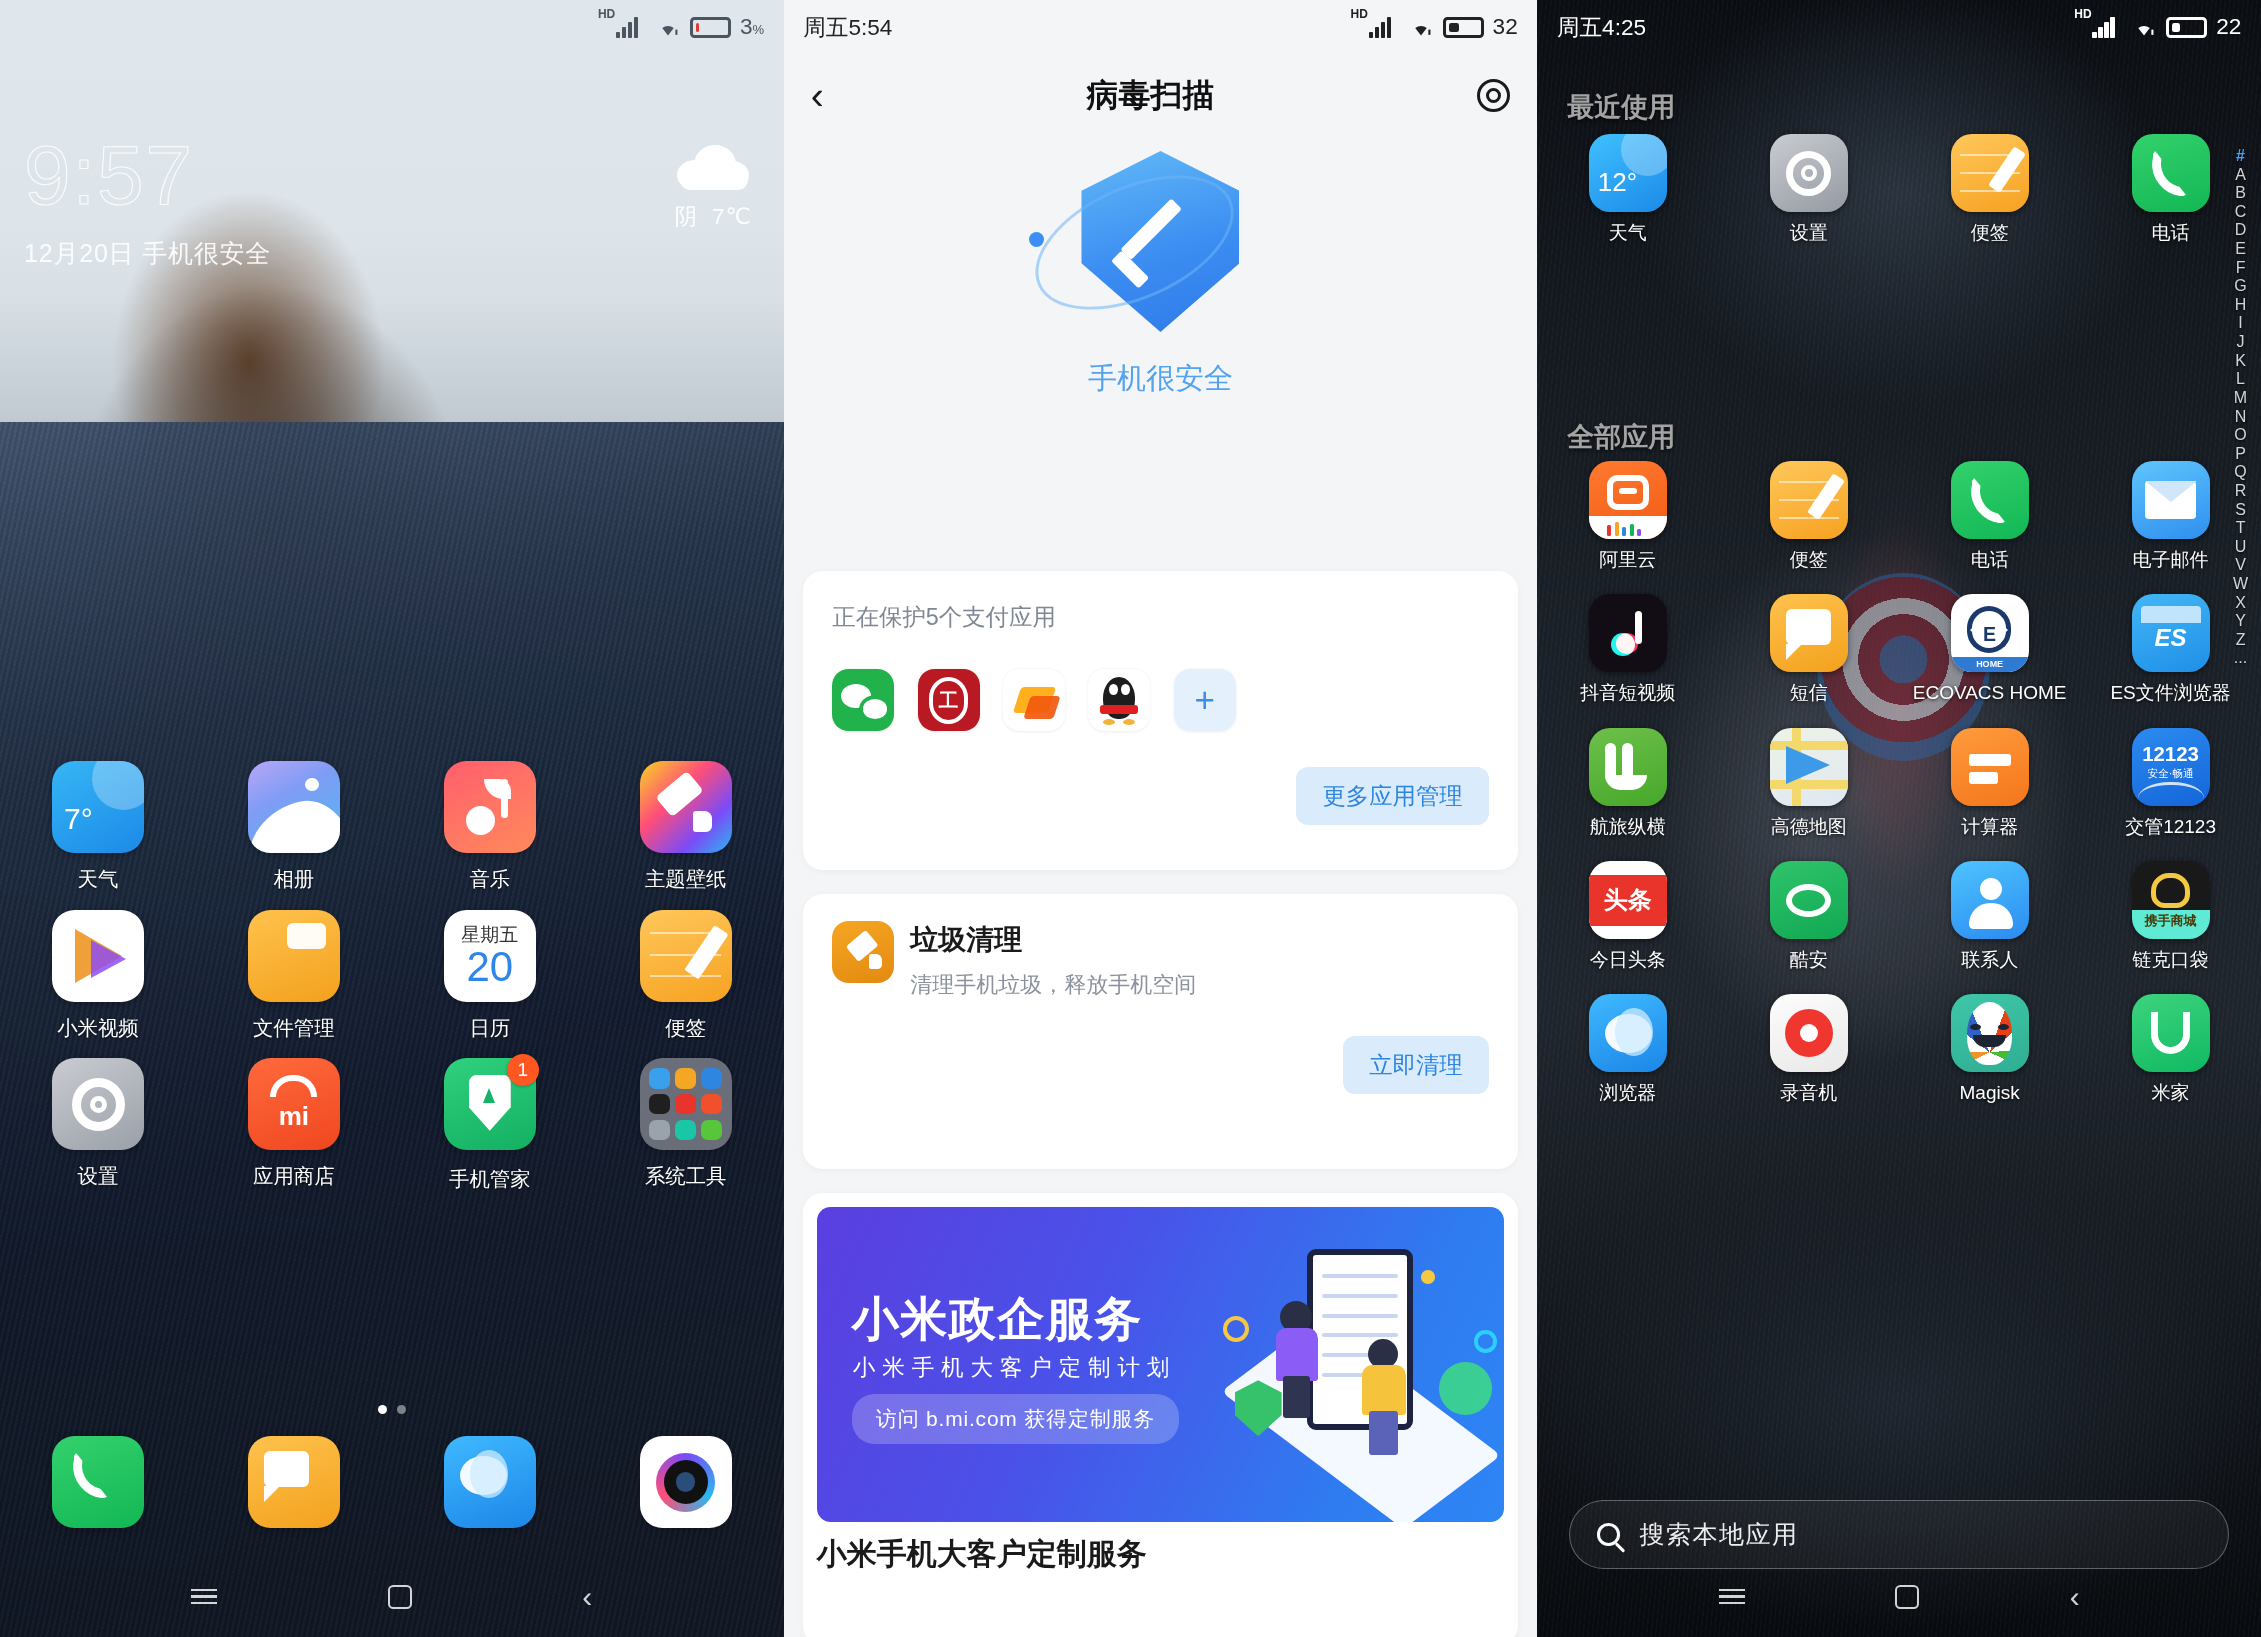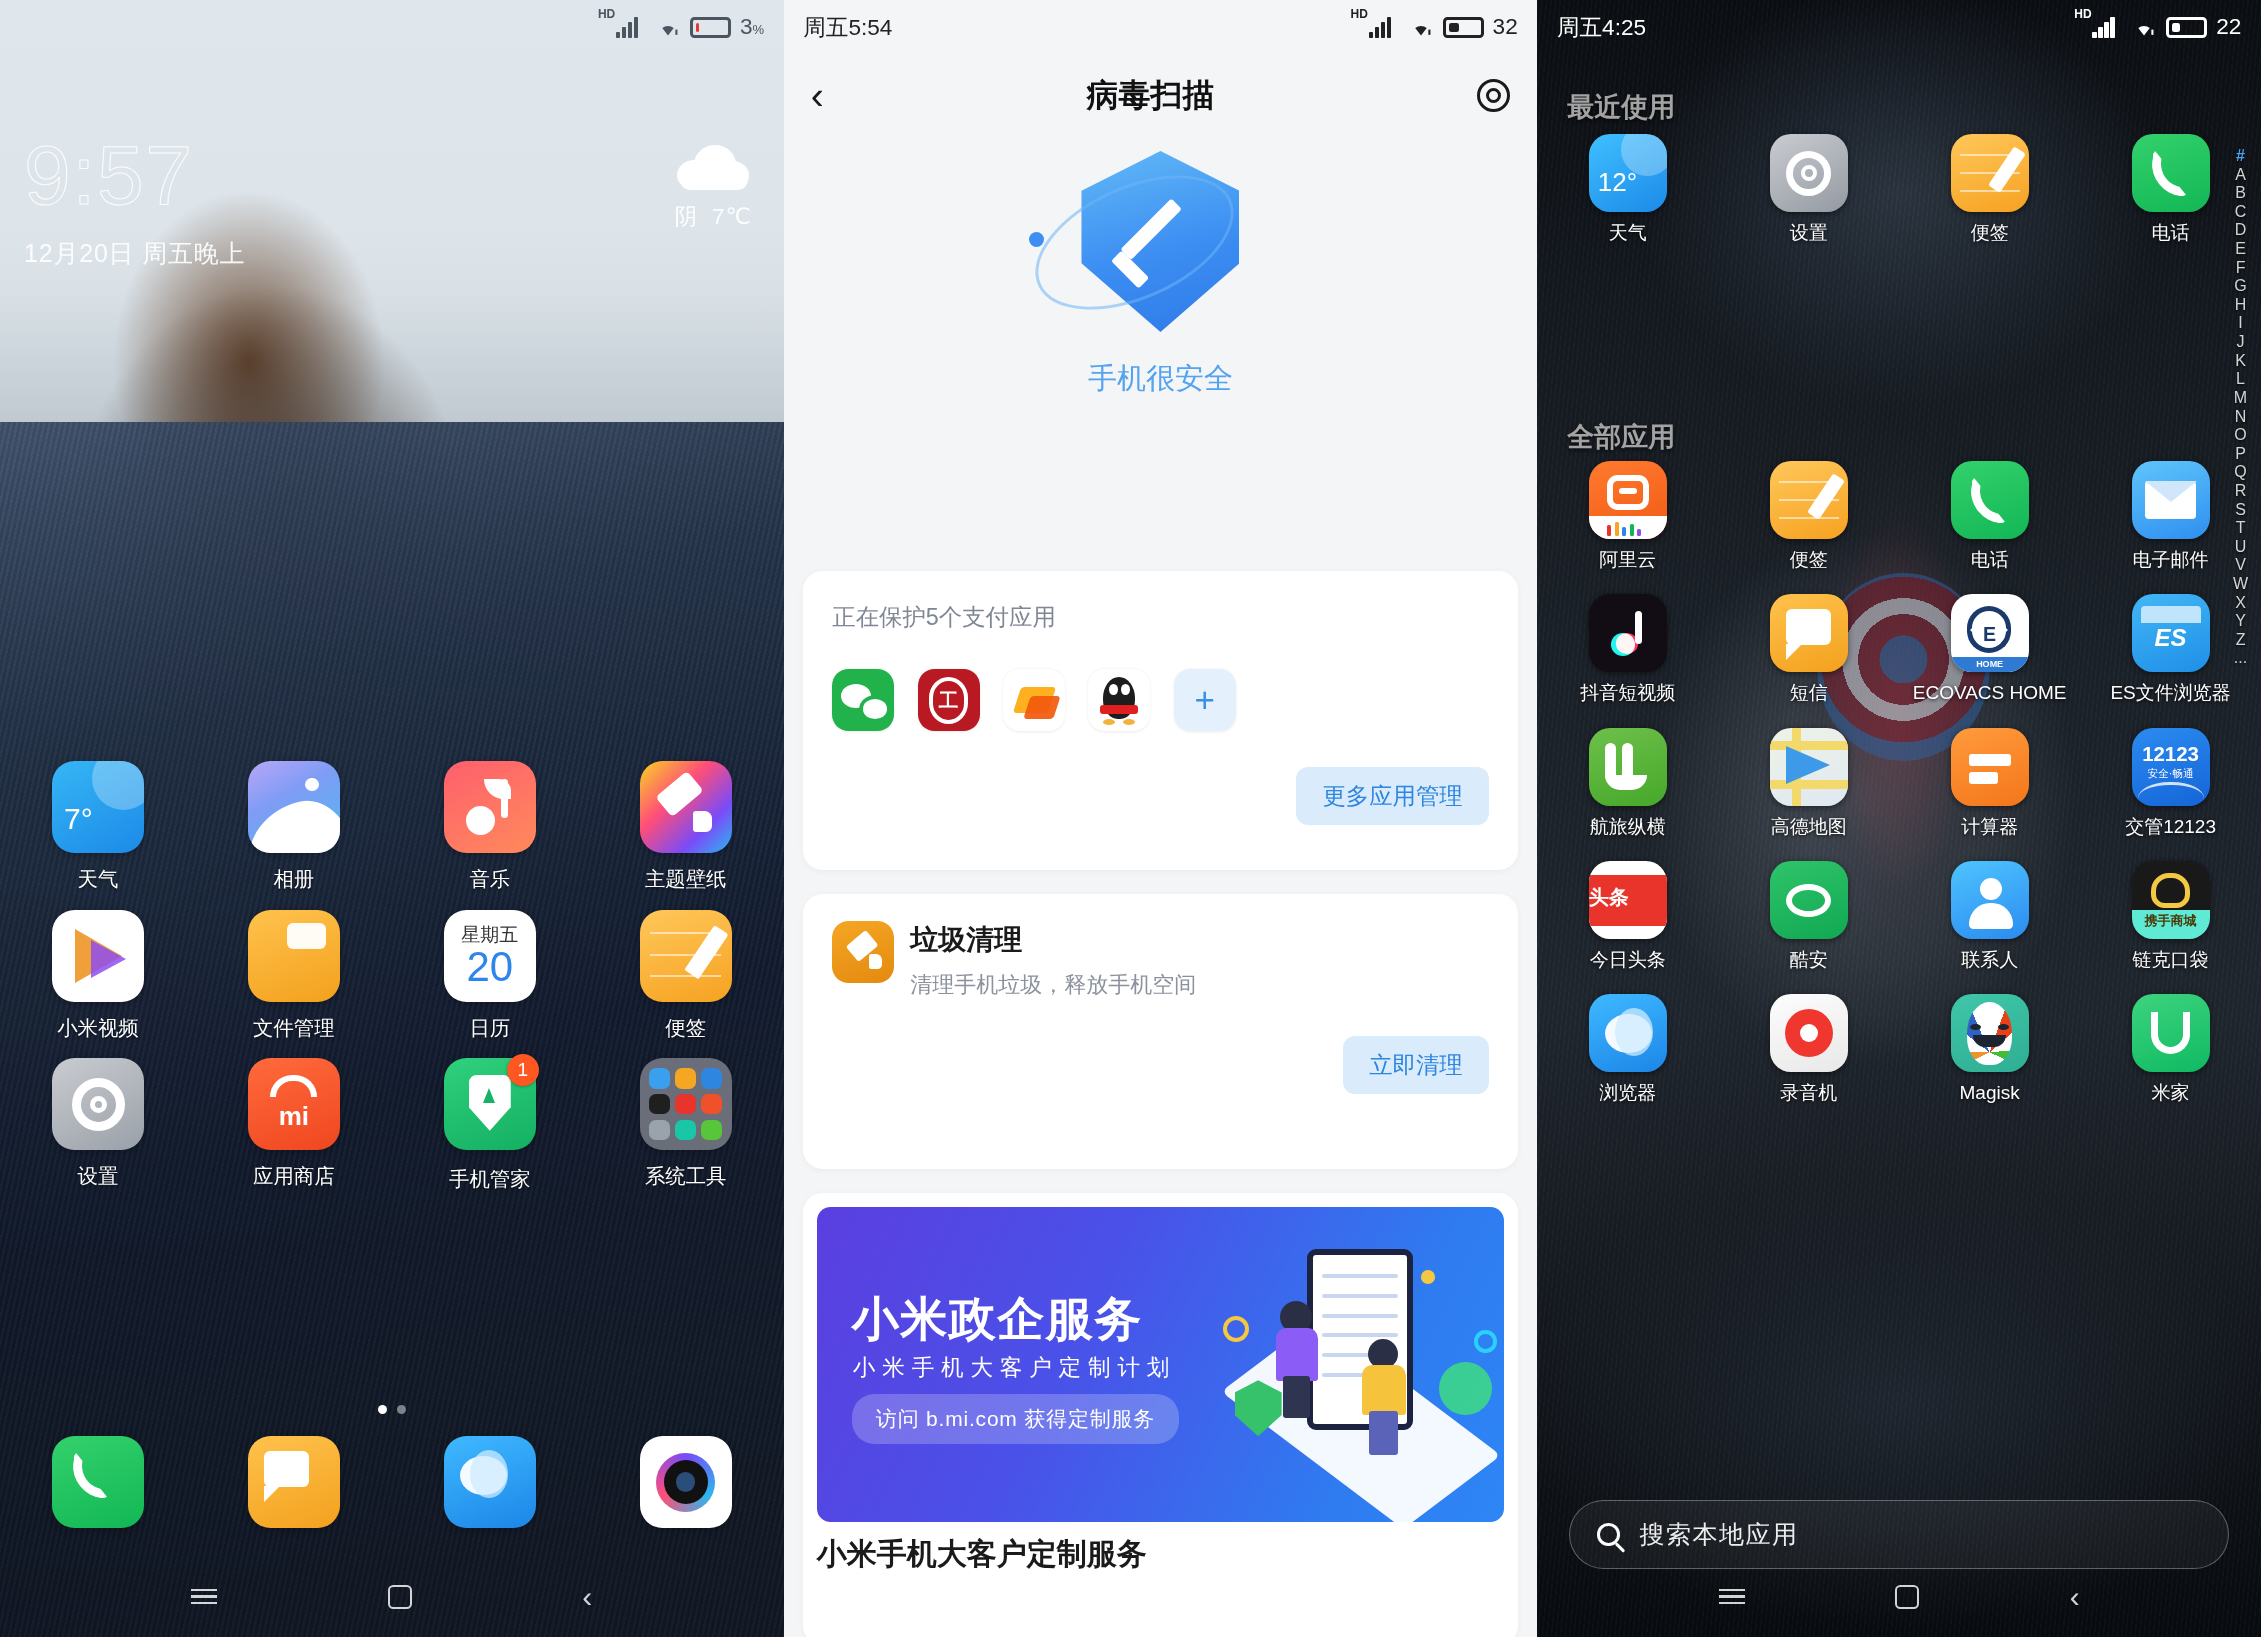--- a/index.html
+++ b/index.html
@@ -319,21 +319,21 @@
   .a-flight .m u{position:absolute; left:0; bottom:0; width:42px;height:15px;background:#fff;border-radius:0 0 21px 21px;}
   .a-calc{ background:linear-gradient(160deg,#ff9b3c,#f4761b);}
   .a-calc b{position:absolute; left:18px; width:42px;height:12px;background:#fff;border-radius:3px;}
   .a-12123{ background:linear-gradient(160deg,#2b8bf0,#1565d8);}
   .a-12123 .n{position:absolute; left:0;right:0;top:15px;text-align:center;color:#fff;font-size:20.4px;font-weight:700;}
   .a-12123 .s{position:absolute; left:0;right:0;top:39px;text-align:center;color:#fff;font-size:10.6px;}
   .a-12123 .arc{position:absolute; left:6px; right:6px; bottom:7.5px; height:16.6px;
      border-top:3px solid rgba(255,255,255,.8); border-radius:50%/100% 100% 0 0;}
   .a-toutiao{ background:#fff;}
   .a-toutiao .bx{position:absolute; left:0; right:0; top:13.6px; height:51px; background:#e8342b;}
-  .a-toutiao .tx{position:absolute; left:0;right:0;top:22.6px;text-align:left;color:#fff;font-size:20px;font-weight:700;}
+  .a-toutiao .tx{position:absolute; left:0;right:0;top:22.6px;text-align:center;color:#fff;font-size:24px;font-weight:700;}
   .a-coolapk{ background:linear-gradient(160deg,#2fc46a,#11a853);}
   .a-coolapk .o{position:absolute; left:16.6px; top:22.6px; width:45px;height:33px;border:6px solid #fff;border-radius:50%;}
   .a-contacts{ background:linear-gradient(160deg,#4ec4ff,#2b8bf0);}
   .a-contacts .hd{position:absolute; left:29px; top:16.6px; width:22.6px;height:22.6px;border-radius:50%;background:#fff;}
   .a-contacts .bd{position:absolute; left:18px; top:42px; width:44px;height:26px;border-radius:21px 21px 4.5px 4.5px;background:#fff;}
   .a-link{ background:#191919;}
   .a-link .c{position:absolute; left:19.6px; top:12px; width:39px;height:35px;border:5.3px solid #f3c842;border-radius:18px 18px 13.6px 13.6px;}
   .a-link .b{position:absolute; left:0;right:0;bottom:0;height:29px;background:#5eead4;color:#4a3a08;
      font-size:13px;text-align:center;line-height:21px;font-weight:700;border-radius:0 0 4.5px 4.5px;}
   .a-browser{ background:linear-gradient(160deg,#3fb9ff,#1c86e8);}
@@ -382,21 +382,21 @@
         </svg>
         <span class="batt" style="border:3px solid #4a5560">
           <i class="fill" style="width:3px;background:#e53935"></i>
         </span>
         <span class="pct" style="color:#4a5560"><span>3</span><small>%</small></span>
       </div>
     </div>
 
     <div class="clock">
       <div class="t">9:57</div>
-      <div class="d">12月20日 周五晚上</div>
+      <div class="d">12月20日 手机很安全</div>
     </div>
     <div class="wx">
       <div class="cloud">
           <span></span>
           <span></span>
           <span></span>
           <span></span>
         </div>
       <div class="wt">
         <span>阴</span>&nbsp;&nbsp;<span>7℃</span>

